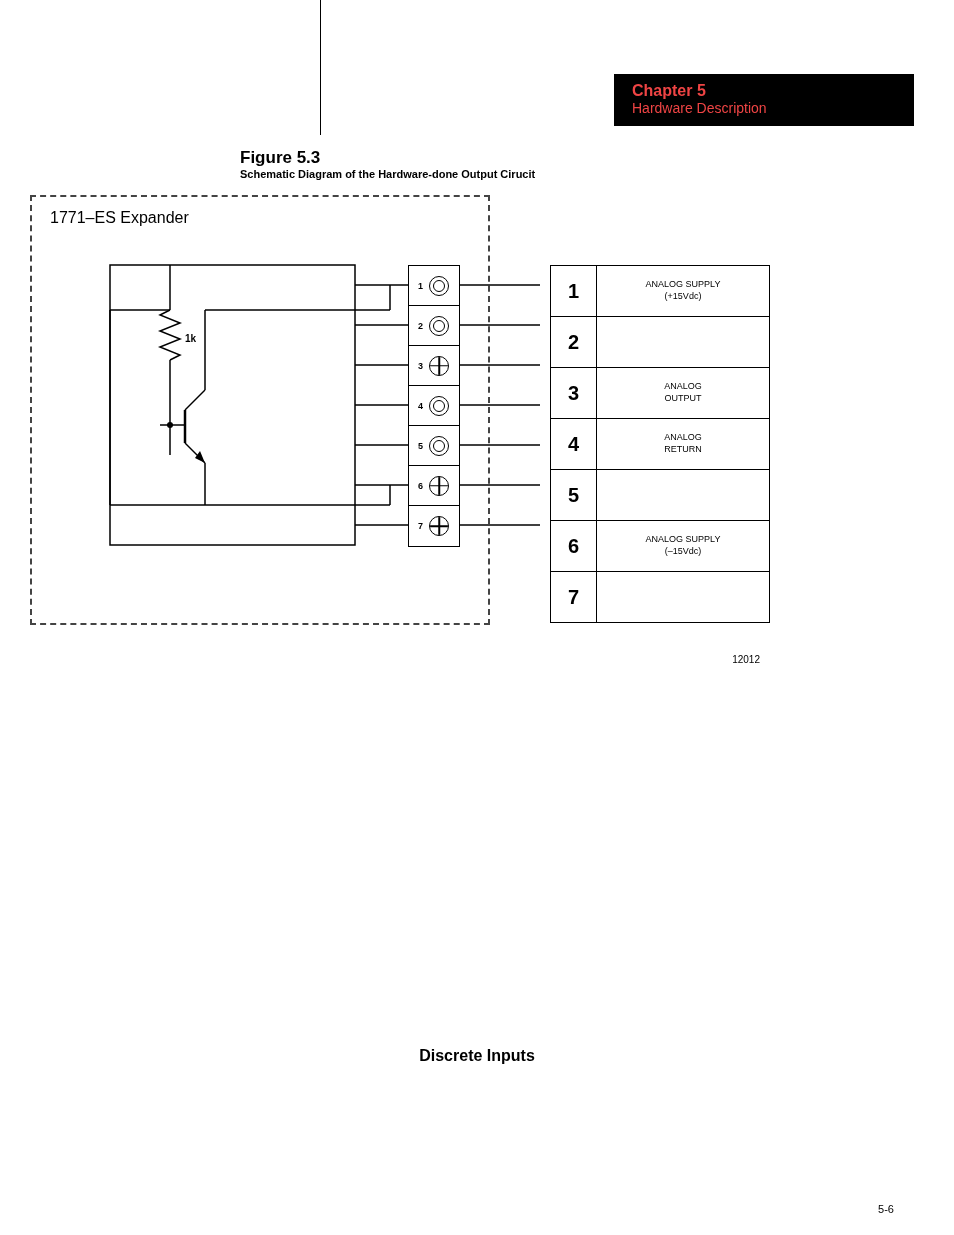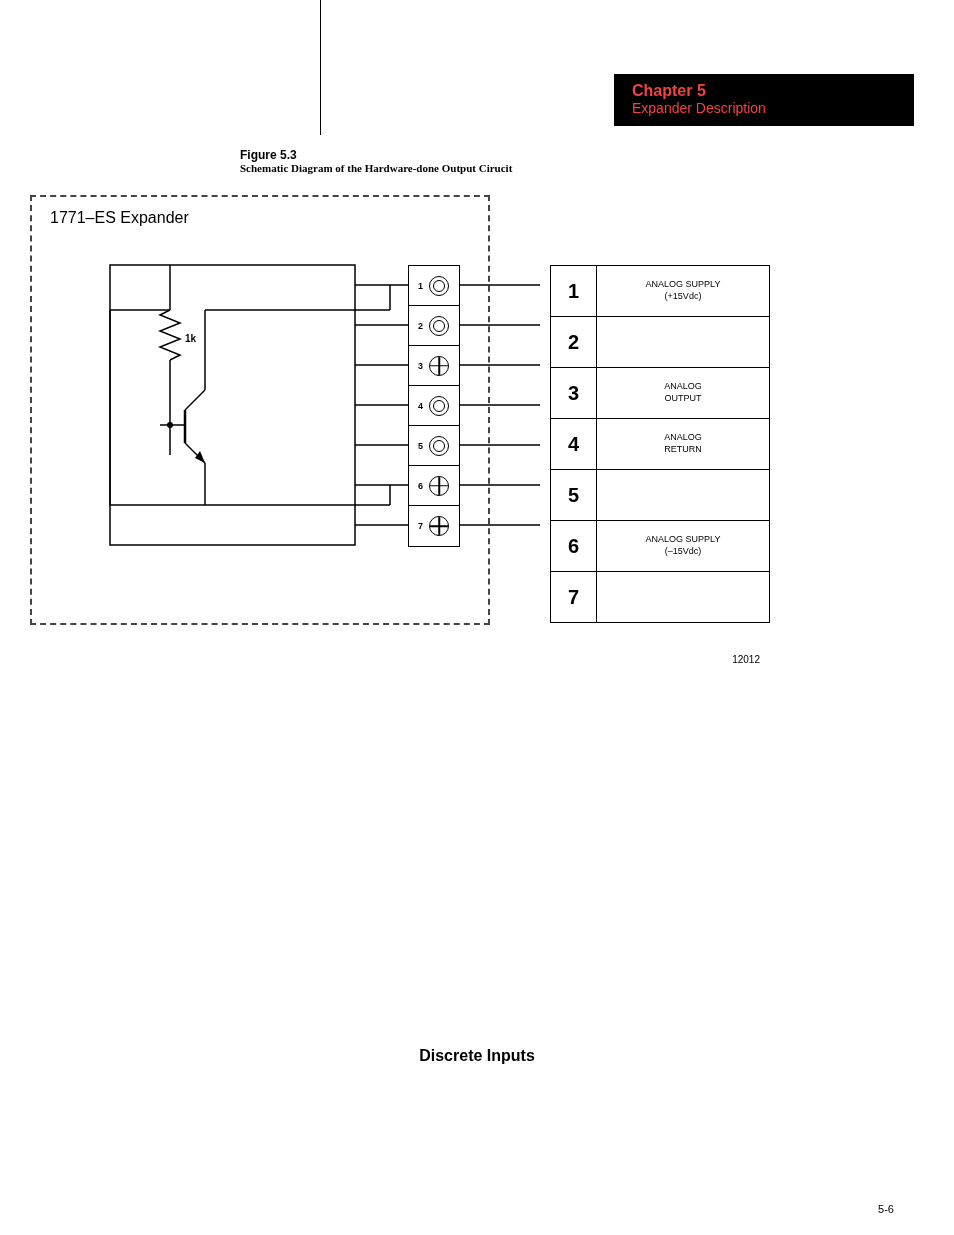--- a/index.html
+++ b/index.html
@@ -41,27 +41,26 @@
     }
 
     
     .figure-caption {
       position: absolute;
       top: 148px;
       left: 240px;
       text-align: left;
     }
     .figure-caption .fig-num {
-      font-size: 12px;
+      font-size: 17px;
       font-weight: bold;
     }
     .figure-caption .fig-desc {
       font-size: 11px;
       font-weight: bold;
-      font-family: Liberation Serif, serif;
     }
 
     
     .diagram-area {
       position: absolute;
       top: 195px;
       left: 30px;
       width: 760px;
       height: 440px;
     }
@@ -201,21 +200,21 @@
       height: 100%;
     }
   </style>
 </head>
 <body>
 
 <div class="top-line"></div>
 
 <div class="chapter-header">
   <div class="ch-number">Chapter 5</div>
-  <div class="ch-title">Expander Description</div>
+  <div class="ch-title">Hardware Description</div>
 </div>
 
 <div class="figure-caption">
   <div class="fig-num">Figure 5.3</div>
   <div class="fig-desc">Schematic Diagram of the Hardware-done Output Cirucit</div>
 </div>
 
 <div class="diagram-area">
 
   <div class="expander-box">

